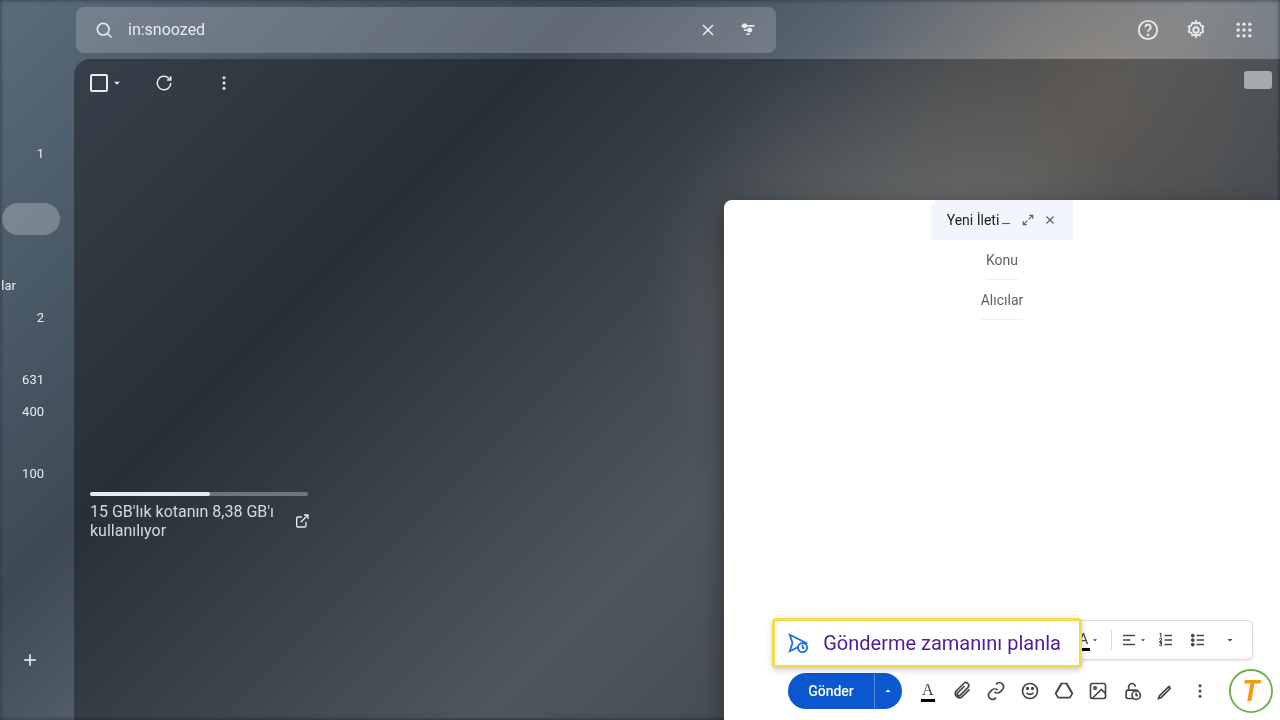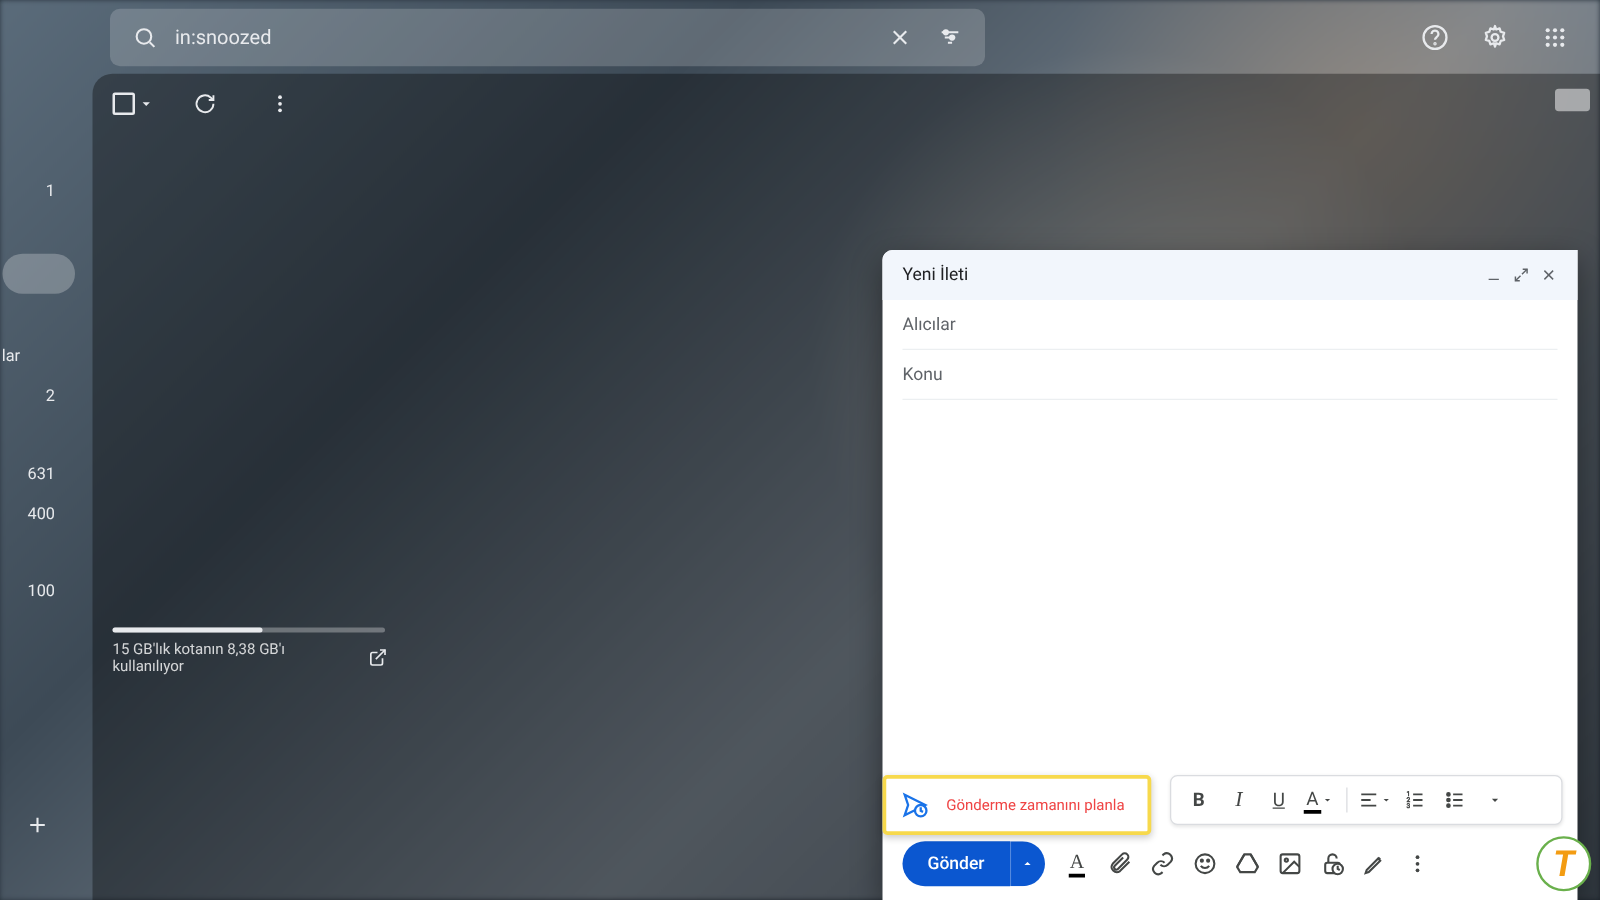--- a/index.html
+++ b/index.html
@@ -1,54 +1,54 @@
 <!DOCTYPE html>
 <html><head>
 <meta charset="utf-8">
 <style>
 * { margin: 0; padding: 0; box-sizing: border-box; font-family: 'Google Sans', Roboto, Arial, sans-serif; }
 body { width: 1280px; height: 720px; overflow: hidden; position: relative; background: #2b3640; }
 .bg { position: absolute; inset: 0; background: linear-gradient(135deg, #5a6b7a 0%, #3d4a56 30%, #7a8590 60%, #4a5560 100%); filter: blur(2px); }
 .bg::before { content:''; position:absolute; inset:0; background: radial-gradient(circle at 70% 40%, rgba(240,230,210,0.4) 0%, transparent 25%), radial-gradient(circle at 85% 15%, rgba(200,150,100,0.3) 0%, transparent 20%); }
-.top-bar { position: relative; height: 59px; display: flex; align-items: center; padding: 0 16px; z-index: 2; margin-left: 12px; }
+.top-bar { position: relative; height: 59px; display: flex; align-items: center; padding: 0 16px; z-index: 2; }
 .search-container { margin-left: 60px; display: flex; align-items: center; background: rgba(255,255,255,0.18); border-radius: 8px; height: 46px; width: 700px; padding: 0 8px; }
 .search-icon-wrap { width: 40px; display:flex; align-items:center; justify-content:center; }
 .search-input { flex: 1; background: transparent; border: none; outline: none; color: #e8eaed; font-size: 16px; padding: 0 4px; }
 .search-input::placeholder { color: #e8eaed; }
 .icon-btn { width: 40px; height: 40px; display: flex; align-items: center; justify-content: center; border-radius: 50%; cursor: pointer; color: #e8eaed; }
 .top-right { margin-left: auto; display: flex; align-items: center; gap: 8px; }
 .main-area { position: relative; display: flex; height: calc(100% - 59px); z-index: 2; }
 .sidebar { width: 60px; padding-top: 8px; display:flex; flex-direction:column; align-items:flex-end; color:#e8eaed; font-size:13px; }
 .sidebar-count { height: 32px; display:flex; align-items:center; padding-right: 16px; }
 .sidebar-pill { width: 58px; height: 32px; background: rgba(255,255,255,0.25); border-radius: 16px; margin: 4px 0; }
 .sidebar-add { margin-top: auto; margin-bottom: 40px; width:40px; height:40px; display:flex; align-items:center; justify-content:center; align-self:center; }
 .content { flex: 1; background: rgba(0,0,0,0.35); border-radius: 16px 0 0 0; margin-left: 14px; position: relative; }
 .toolbar { height: 48px; display: flex; align-items: center; padding: 0 16px; gap: 20px; }
 .select-all { display:flex; align-items:center; gap:2px; }
 .checkbox { width:18px; height:18px; border: 2px solid #e8eaed; border-radius: 2px; }
 .input-toggle { position:absolute; right: 8px; top: 12px; width:28px; height:18px; background: rgba(255,255,255,0.5); border-radius:3px; }
-.footer { position: absolute; bottom: 180px; left: 16px; right: 16px; display:flex; align-items:flex-start; color: rgba(255,255,255,0.8); font-size: 12px; }
+.footer { position: absolute; bottom: 180px; left: 16px; right: 16px; display:flex; align-items:flex-start; color: rgba(255,255,255,0.8); font-size: 16px; }
 .storage { display:flex; flex-direction:column; gap:6px; }
 .storage-bar { width: 218px; height: 4px; background: rgba(255,255,255,0.3); border-radius: 2px; }
 .storage-bar-fill { width: 55%; height: 100%; background: #e8eaed; border-radius: 2px; }
 .storage-text { display:flex; align-items:center; gap: 12px; max-width: 220px; }
 .footer-links { margin-left: auto; margin-right: 300px; }
 
-.compose { position: absolute; right: 18px; bottom: 0; width: 556px; background: #fff; border-radius: 8px 0 0 0; box-shadow: 0 8px 24px rgba(0,0,0,0.4); z-index: 10; display:flex; flex-direction:column; }
+.compose { position: absolute; right: 0; bottom: 0; width: 556px; background: #fff; border-radius: 8px 0 0 0; box-shadow: 0 8px 24px rgba(0,0,0,0.4); z-index: 10; display:flex; flex-direction:column;align-items:center; }
 .compose-header { height: 40px; background: #f2f6fc; border-radius: 8px 0 0 0; display:flex; align-items:center; padding: 0 16px; }
 .compose-title { font-size: 14px; color: #202124; flex:1; }
 .compose-header-icons { display:flex; gap: 8px; color:#5f6368; }
 .compose-field { height: 40px; border-bottom: 1px solid #eceff1; margin: 0 16px; display:flex; align-items:center; color:#5f6368; font-size:14px; }
 .compose-body { flex:1; min-height: 300px; }
 .format-bar { margin: 0 12px 8px 230px; height: 40px; border: 1px solid #dadce0; border-radius: 6px; box-shadow: 0 1px 3px rgba(0,0,0,0.1); display:flex; align-items:center; padding: 0 8px; gap: 4px; color:#444746; background:#fff; }
 .fmt-btn { width: 28px; height: 28px; display:flex; align-items:center; justify-content:center; font-size: 15px; cursor:pointer; border-radius:4px; }
 .fmt-sep { width:1px; height:20px; background:#dadce0; margin: 0 4px; }
 .schedule-popup { position: absolute; bottom: 52px; left: 0px; background: #fff; border: 3px solid #f7d94c; border-radius: 4px; padding: 10px 18px 10px 12px; display:flex; align-items:center; gap: 14px; box-shadow: 0 2px 6px rgba(0,0,0,0.2); z-index: 20; }
 .schedule-icon { color: #1a73e8; }
-.schedule-text { font-size: 12px; color: #ef4444; }
+.schedule-text { font-size: 20px; color: #4c1d95; }
 .compose-footer { height: 52px; display:flex; align-items:center; padding: 0 16px 6px; gap: 2px; position:relative; }
 .send-group { display:flex; }
 .send-btn { background: #0b57d0; color:#fff; border:none; border-radius: 18px 0 0 18px; height: 36px; padding: 0 20px; font-size: 14px; font-weight:500; cursor:pointer; }
 .send-more { background: #0b57d0; color:#fff; border:none; border-left: 1px solid rgba(255,255,255,0.3); border-radius: 0 18px 18px 0; height:36px; width: 28px; display:flex; align-items:center; justify-content:center; cursor:pointer; }
 .footer-icon { width: 32px; height: 32px; display:flex; align-items:center; justify-content:center; color:#444746; cursor:pointer; border-radius:4px; }
 .watermark { position:absolute; right: 6px; bottom: 6px; width: 46px; height: 46px; z-index: 30; }
 svg { display:block; }
 </style>
 </head>
 <body>
@@ -195,22 +195,22 @@
           </svg>
         </span>
       <span>
           <svg width="14" height="14" viewBox="0 0 24 24" stroke="#5f6368" stroke-width="2">
             <line x1="6" y1="6" x2="18" y2="18"></line>
             <line x1="6" y1="18" x2="18" y2="6"></line>
           </svg>
         </span>
     </div>
   </div>
+  <div class="compose-field">Konu</div>
   <div class="compose-field">Alıcılar</div>
-  <div class="compose-field">Konu</div>
   <div class="compose-body"></div>
 
   <div class="format-bar">
     <div class="fmt-btn" style="font-weight:700">B</div>
     <div class="fmt-btn" style="font-style:italic;font-family:serif;font-size:17px">I</div>
     <div class="fmt-btn" style="text-decoration:underline">U</div>
     <div class="fmt-btn">
       <span style="border-bottom:3px solid #000;padding:0 2px">A</span>
       <svg width="10" height="10" viewBox="0 0 24 24" fill="#444746">
           <path d="M7 10l5 5 5-5z"></path>

